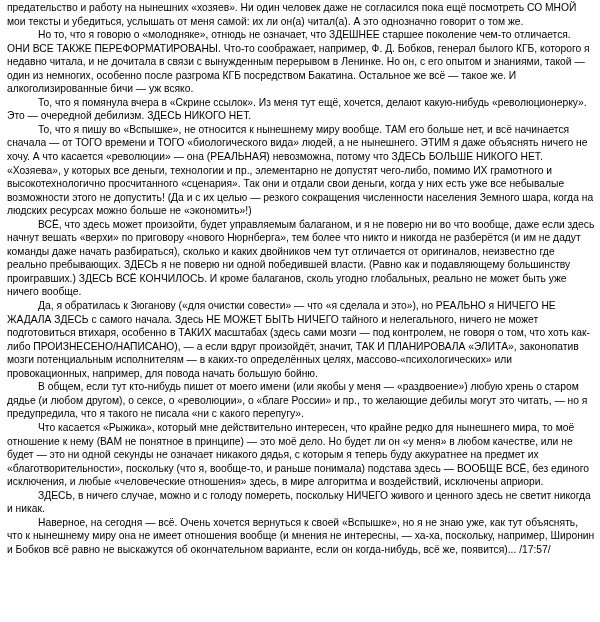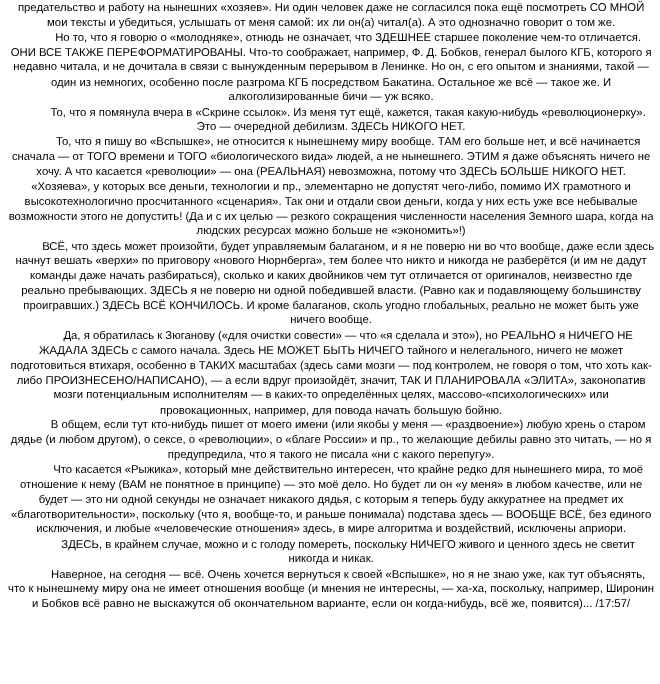--- a/index.html
+++ b/index.html
@@ -21,33 +21,32 @@
     font-size: 10.3px;
     line-height: 13.55px;
     color: #000000;
     background: #ffffff;
     text-align: left;
   }
   .page p {
     margin: 0;
     padding: 0;
     text-indent: 31px;
-    text-align: center;
   }
   .page p.no-indent {
     text-indent: 0;
   }
 </style>
 </head>
 <body>
 
 <div class="page">
   <p class="no-indent">предательство и работу на нынешних «хозяев». Ни один человек даже не согласился пока ещё посмотреть СО МНОЙ мои тексты и убедиться, услышать от меня самой: их ли он(а) читал(а). А это однозначно говорит о том же.</p>
   <p>Но то, что я говорю о «молодняке», отнюдь не означает, что ЗДЕШНЕЕ старшее поколение чем-то отличается. ОНИ ВСЕ ТАКЖЕ ПЕРЕФОРМАТИРОВАНЫ. Что-то соображает, например, Ф. Д. Бобков, генерал былого КГБ, которого я недавно читала, и не дочитала в связи с вынужденным перерывом в Ленинке. Но он, с его опытом и знаниями, такой — один из немногих, особенно после разгрома КГБ посредством Бакатина. Остальное же всё — такое же. И алкоголизированные бичи — уж всяко.</p>
-  <p>То, что я помянула вчера в «Скрине ссылок». Из меня тут ещё, кажется, такая какую-нибудь «революционерку». Это — очередной дебилизм. ЗДЕСЬ НИКОГО НЕТ.</p>
+  <p>То, что я помянула вчера в «Скрине ссылок». Из меня тут ещё, хочется, делают какую-нибудь «революционерку». Это — очередной дебилизм. ЗДЕСЬ НИКОГО НЕТ.</p>
   <p>То, что я пишу во «Вспышке», не относится к нынешнему миру вообще. ТАМ его больше нет, и всё начинается сначала — от ТОГО времени и ТОГО «биологического вида» людей, а не нынешнего. ЭТИМ я даже объяснять ничего не хочу. А что касается «революции» — она (РЕАЛЬНАЯ) невозможна, потому что ЗДЕСЬ БОЛЬШЕ НИКОГО НЕТ. «Хозяева», у которых все деньги, технологии и пр., элементарно не допустят чего-либо, помимо ИХ грамотного и высокотехнологично просчитанного «сценария». Так они и отдали свои деньги, когда у них есть уже все небывалые возможности этого не допустить! (Да и с их целью — резкого сокращения численности населения Земного шара, когда на людских ресурсах можно больше не «экономить»!)</p>
   <p>ВСЁ, что здесь может произойти, будет управляемым балаганом, и я не поверю ни во что вообще, даже если здесь начнут вешать «верхи» по приговору «нового Нюрнберга», тем более что никто и никогда не разберётся (и им не дадут команды даже начать разбираться), сколько и каких двойников чем тут отличается от оригиналов, неизвестно где реально пребывающих. ЗДЕСЬ я не поверю ни одной победившей власти. (Равно как и подавляющему большинству проигравших.) ЗДЕСЬ ВСЁ КОНЧИЛОСЬ. И кроме балаганов, сколь угодно глобальных, реально не может быть уже ничего вообще.</p>
   <p>Да, я обратилась к Зюганову («для очистки совести» — что «я сделала и это»), но РЕАЛЬНО я НИЧЕГО НЕ ЖАДАЛА ЗДЕСЬ с самого начала. Здесь НЕ МОЖЕТ БЫТЬ НИЧЕГО тайного и нелегального, ничего не может подготовиться втихаря, особенно в ТАКИХ масштабах (здесь сами мозги — под контролем, не говоря о том, что хоть как-либо ПРОИЗНЕСЕНО/НАПИСАНО), — а если вдруг произойдёт, значит, ТАК И ПЛАНИРОВАЛА «ЭЛИТА», законопатив мозги потенциальным исполнителям — в каких-то определённых целях, массово-«психологических» или провокационных, например, для повода начать большую бойню.</p>
-  <p>В общем, если тут кто-нибудь пишет от моего имени (или якобы у меня — «раздвоение») любую хрень о старом дядье (и любом другом), о сексе, о «революции», о «благе России» и пр., то желающие дебилы равно это читать, — но я предупредила, что я такого не писала «ни с какого перепугу».</p>
+  <p>В общем, если тут кто-нибудь пишет от моего имени (или якобы у меня — «раздвоение») любую хрень о старом дядье (и любом другом), о сексе, о «революции», о «благе России» и пр., то желающие дебилы могут это читать, — но я предупредила, что я такого не писала «ни с какого перепугу».</p>
   <p>Что касается «Рыжика», который мне действительно интересен, что крайне редко для нынешнего мира, то моё отношение к нему (ВАМ не понятное в принципе) — это моё дело. Но будет ли он «у меня» в любом качестве, или не будет — это ни одной секунды не означает никакого дядья, с которым я теперь буду аккуратнее на предмет их «благотворительности», поскольку (что я, вообще-то, и раньше понимала) подстава здесь — ВООБЩЕ ВСЁ, без единого исключения, и любые «человеческие отношения» здесь, в мире алгоритма и воздействий, исключены априори.</p>
-  <p>ЗДЕСЬ, в крайнем случае, можно и с голоду помереть, поскольку НИЧЕГО живого и ценного здесь не светит никогда и никак.</p>
+  <p>ЗДЕСЬ, в ничего случае, можно и с голоду помереть, поскольку НИЧЕГО живого и ценного здесь не светит никогда и никак.</p>
   <p>Наверное, на сегодня — всё. Очень хочется вернуться к своей «Вспышке», но я не знаю уже, как тут объяснять, что к нынешнему миру она не имеет отношения вообще (и мнения не интересны, — ха-ха, поскольку, например, Широнин и Бобков всё равно не выскажутся об окончательном варианте, если он когда-нибудь, всё же, появится)... /17:57/</p>
 </div>
 
 </body></html>

